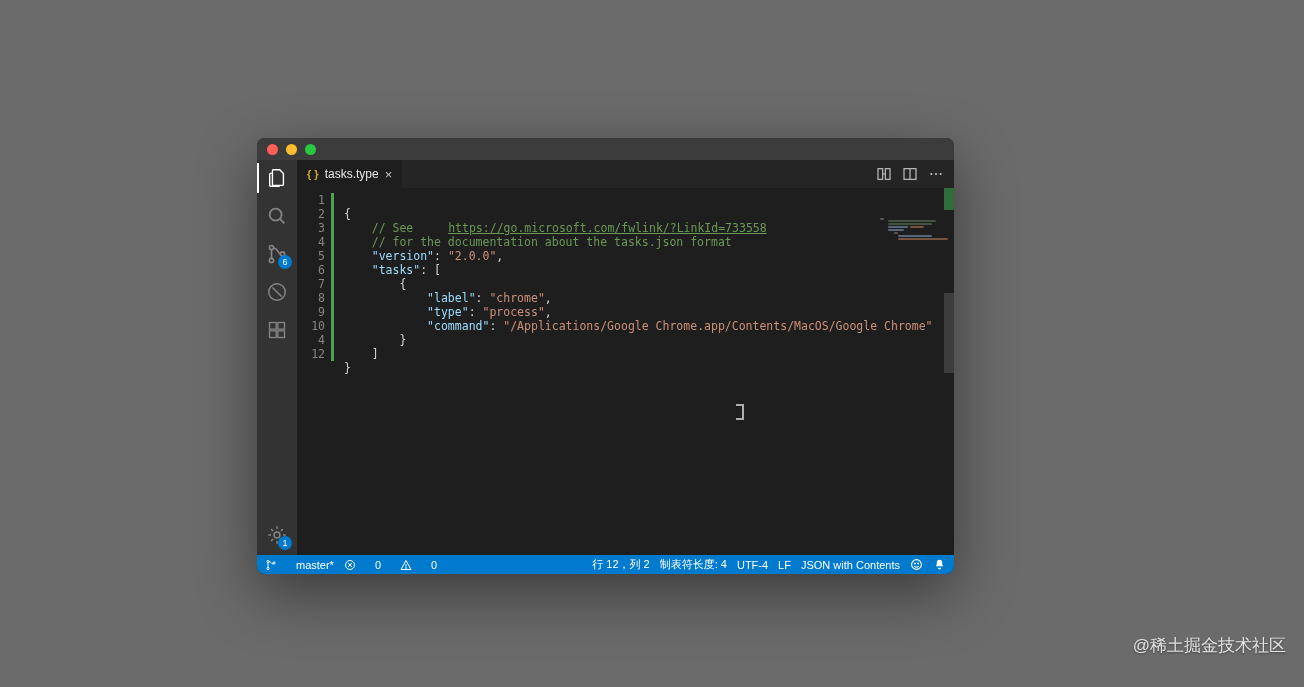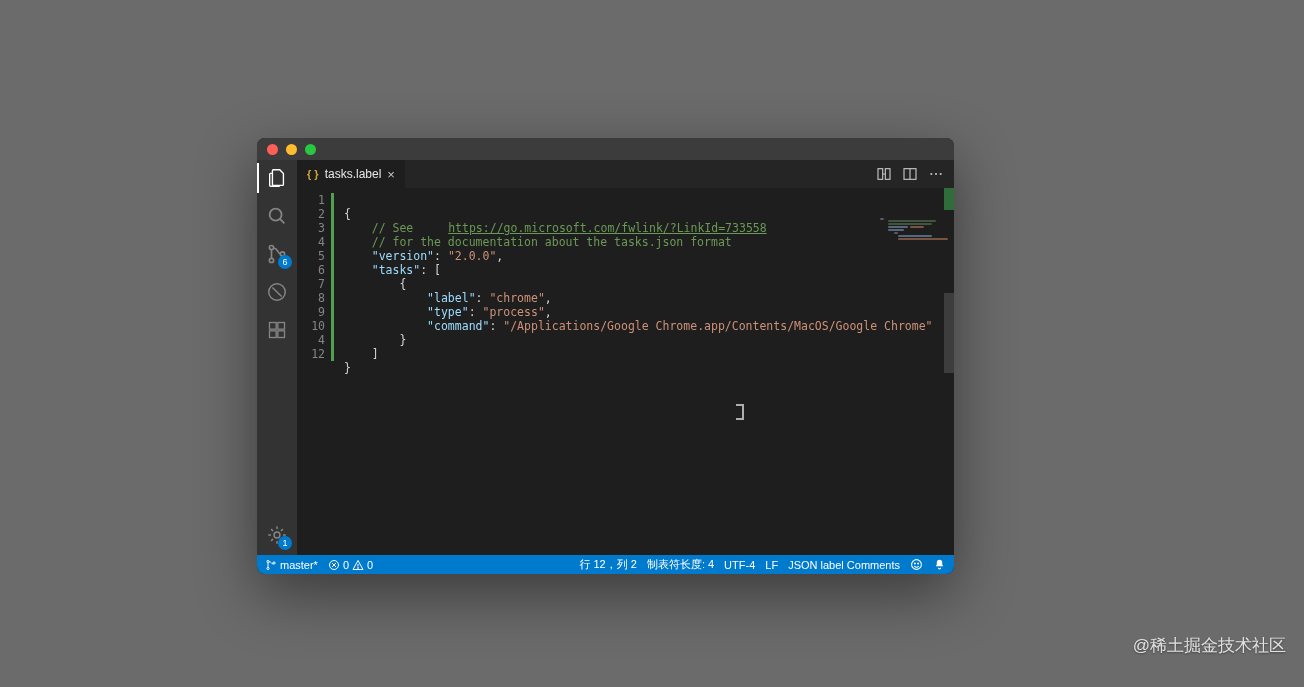--- a/index.html
+++ b/index.html
@@ -113,21 +113,21 @@
   }
   .over-scroll .thumb {
     position:absolute; right:0; width:10px; height:80px; top:105px;
     background:rgba(121,121,121,.35);
   }
   .status-bar {
     height:19px; background:#007acc; color:#fff;
     display:flex; align-items:center; font-size:11px;
     padding:0 8px; gap:10px;
   }
-  .status-bar .sb-item { display:flex; align-items:flex-end; gap:3px; cursor:pointer; }
+  .status-bar .sb-item { display:flex; align-items:flex-end; gap:19px; cursor:pointer; }
   .status-bar .sb-sep { flex:1; }
   .watermark {
     position:absolute; right:18px; bottom:30px;
     color:#e2e2e2; font-size:17px;
     text-shadow:0 1px 2px rgba(0,0,0,.4);
   }
   svg { display:block; }
 </style>
 </head>
 <body>
@@ -188,21 +188,21 @@
             <path d="M12 2.5v3M12 18.5v3M21.5 12h-3M5.5 12h-3M18.4 5.6l-2.1 2.1M7.7 16.3l-2.1 2.1M18.4 18.4l-2.1-2.1M7.7 7.7 5.6 5.6"></path>
           </svg>
         <div class="badge">1</div>
       </div>
     </div>
 
     <div class="editor-area">
       <div class="tabs-row">
         <div class="tab">
           <span class="tab-json-icon">{ }</span>
-          <span>tasks.label</span>
+          <span>tasks.type</span>
           <span class="tab-close">×</span>
         </div>
         <div class="tab-tools">
           <span>
             <svg width="16" height="16" viewBox="0 0 24 24" fill="none" stroke="currentColor" stroke-width="1.7">
                 <rect x="3" y="4" width="7" height="16"></rect>
                 <rect x="14" y="4" width="7" height="16"></rect>
                 <path d="M10 12h4"></path>
               </svg>
           </span>
@@ -310,21 +310,21 @@
           <line x1="12" y1="10" x2="12" y2="15"></line>
           <circle cx="12" cy="18" r="0.8" fill="currentColor"></circle>
         </svg>
       <span>0</span>
     </div>
     <div class="sb-sep"></div>
     <div class="sb-item">行 12，列 2</div>
     <div class="sb-item">制表符长度: 4</div>
     <div class="sb-item">UTF-4</div>
     <div class="sb-item">LF</div>
-    <div class="sb-item">JSON label Comments</div>
+    <div class="sb-item">JSON with Contents</div>
     <div class="sb-item">
       <svg width="13" height="13" viewBox="0 0 24 24" fill="none" stroke="currentColor" stroke-width="2">
           <circle cx="12" cy="12" r="9"></circle>
           <circle cx="9" cy="10" r="0.8" fill="currentColor"></circle>
           <circle cx="15" cy="10" r="0.8" fill="currentColor"></circle>
           <path d="M8 15c1.2 1.3 2.6 2 4 2s2.8-.7 4-2"></path>
         </svg>
     </div>
     <div class="sb-item">
       <svg width="13" height="13" viewBox="0 0 24 24" fill="currentColor">

